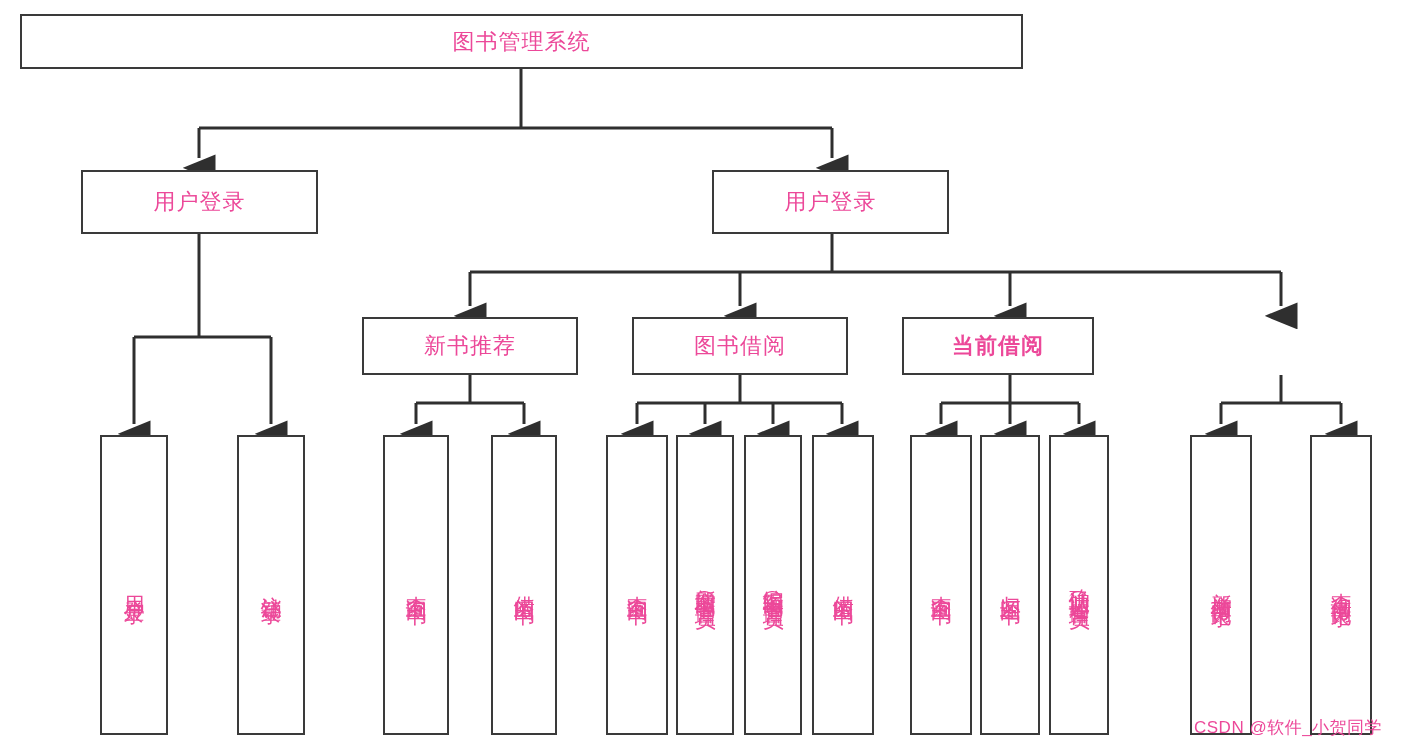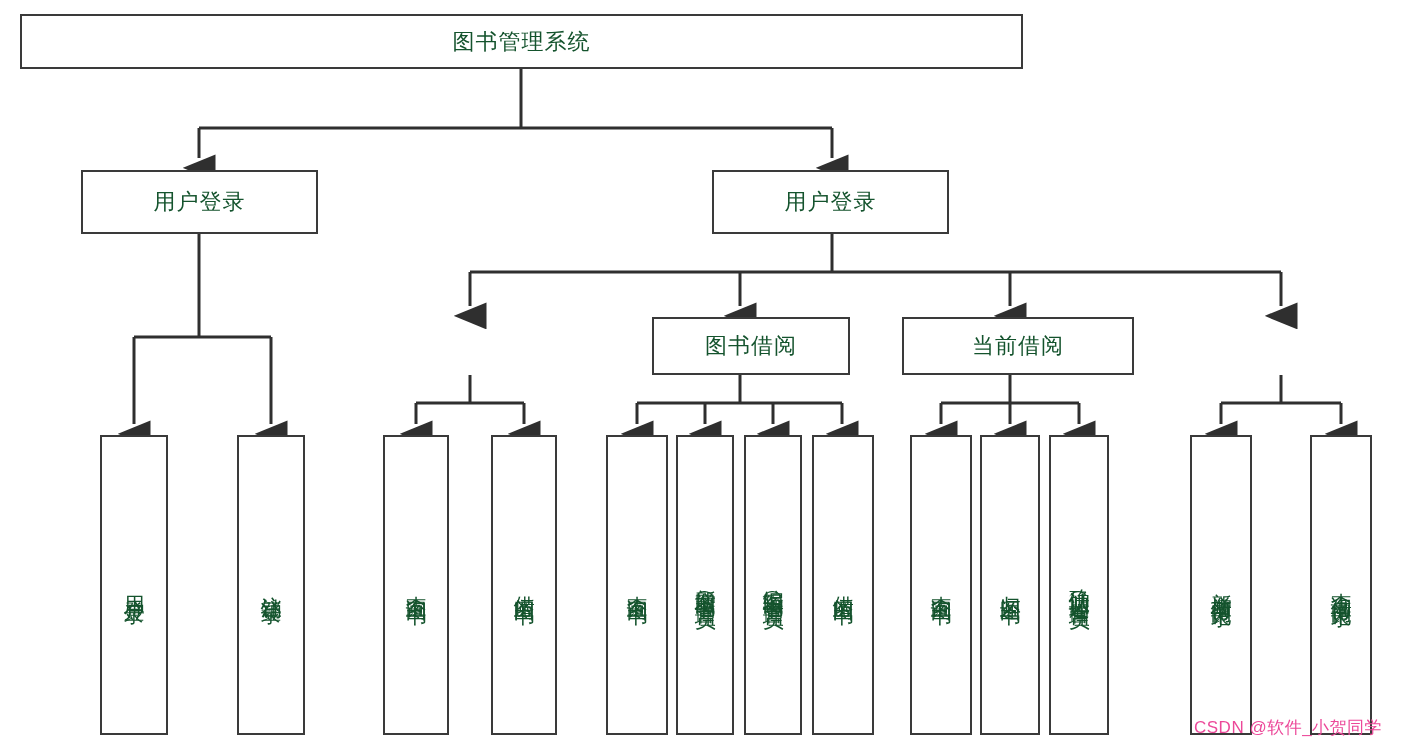--- a/index.html
+++ b/index.html
@@ -26,21 +26,21 @@
     pointer-events: none;
   }
   .node {
     position: absolute;
     box-sizing: border-box;
     background: #ffffff;
     border: 2.5px solid #3a3a3a;
     display: flex;
     align-items: center;
     justify-content: center;
-    color: #14532d;
+    color: #ec4899;
     font-size: 22px;
     letter-spacing: 1px;
     line-height: 1.25;
     white-space: nowrap;
   }
   .node.horiz {
     writing-mode: horizontal-tb;
   }
   .node.vert {
     writing-mode: vertical-rl;
@@ -121,24 +121,27 @@
     <span class="nlabel">图书管理系统</span>
   </div>
 
   <div class="node horiz" style="left:81px; top:170px; width:237px; height:64px;">
     <span class="nlabel">用户登录</span>
   </div>
   <div class="node horiz" style="left:712px; top:170px; width:237px; height:64px;">
     <span class="nlabel">用户登录</span>
   </div>
 
-  <div class="node horiz" style="left:632px; top:317px; width:198px; height:58px;margin-left:20px;">
+  <div class="node horiz" style="left:362px; top:317px; width:216px; height:58px;">
+    <span class="nlabel">新书推荐</span>
+  </div>
+  <div class="node horiz" style="left:632px; top:317px; width:216px; height:58px;">
     <span class="nlabel">图书借阅</span>
   </div>
-  <div class="node horiz" style="left:902px; top:317px; width:232px; height:58px;">
+  <div class="node horiz" style="left:902px; top:317px; width:192px; height:58px;font-weight:bold;">
     <span class="nlabel">当前借阅</span>
   </div>
 
   <div class="node vert" style="left:100px; top:435px; width:68px; height:300px;">
     <span class="nlabel">用户登录</span>
   </div>
   <div class="node vert" style="left:237px; top:435px; width:68px; height:300px;">
     <span class="nlabel">注销登录</span>
   </div>
 

